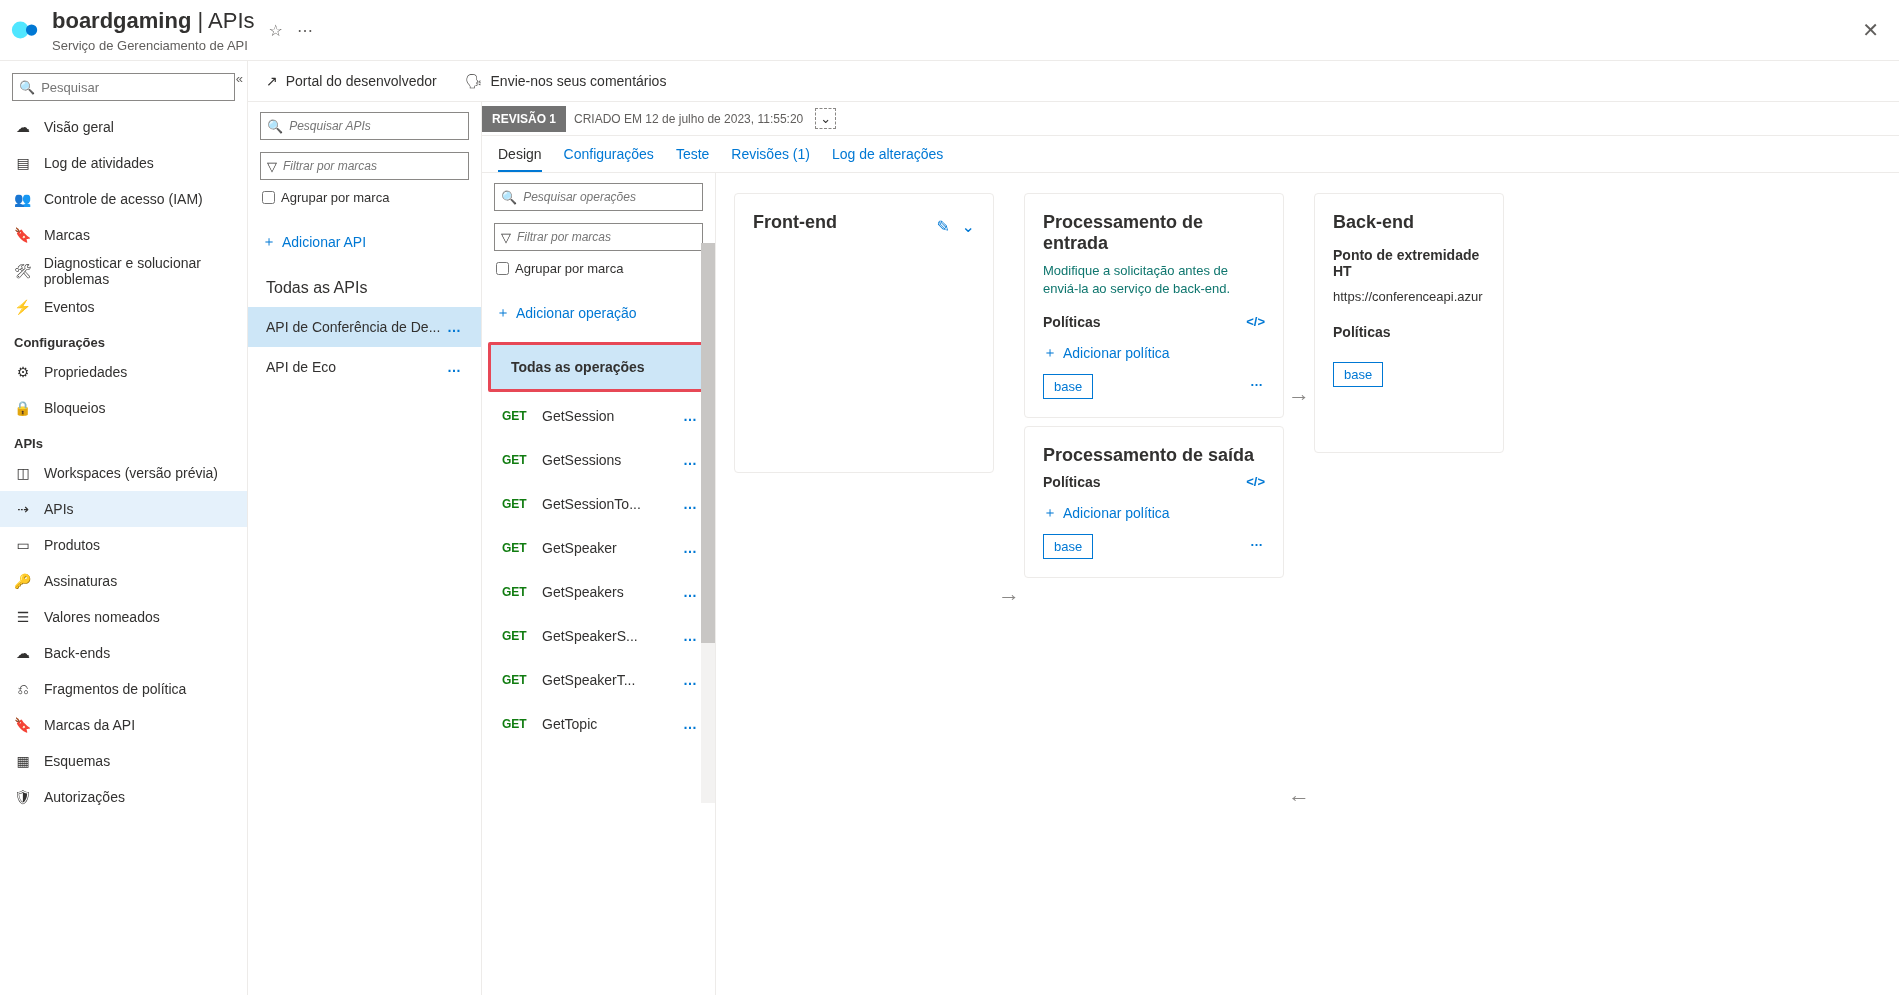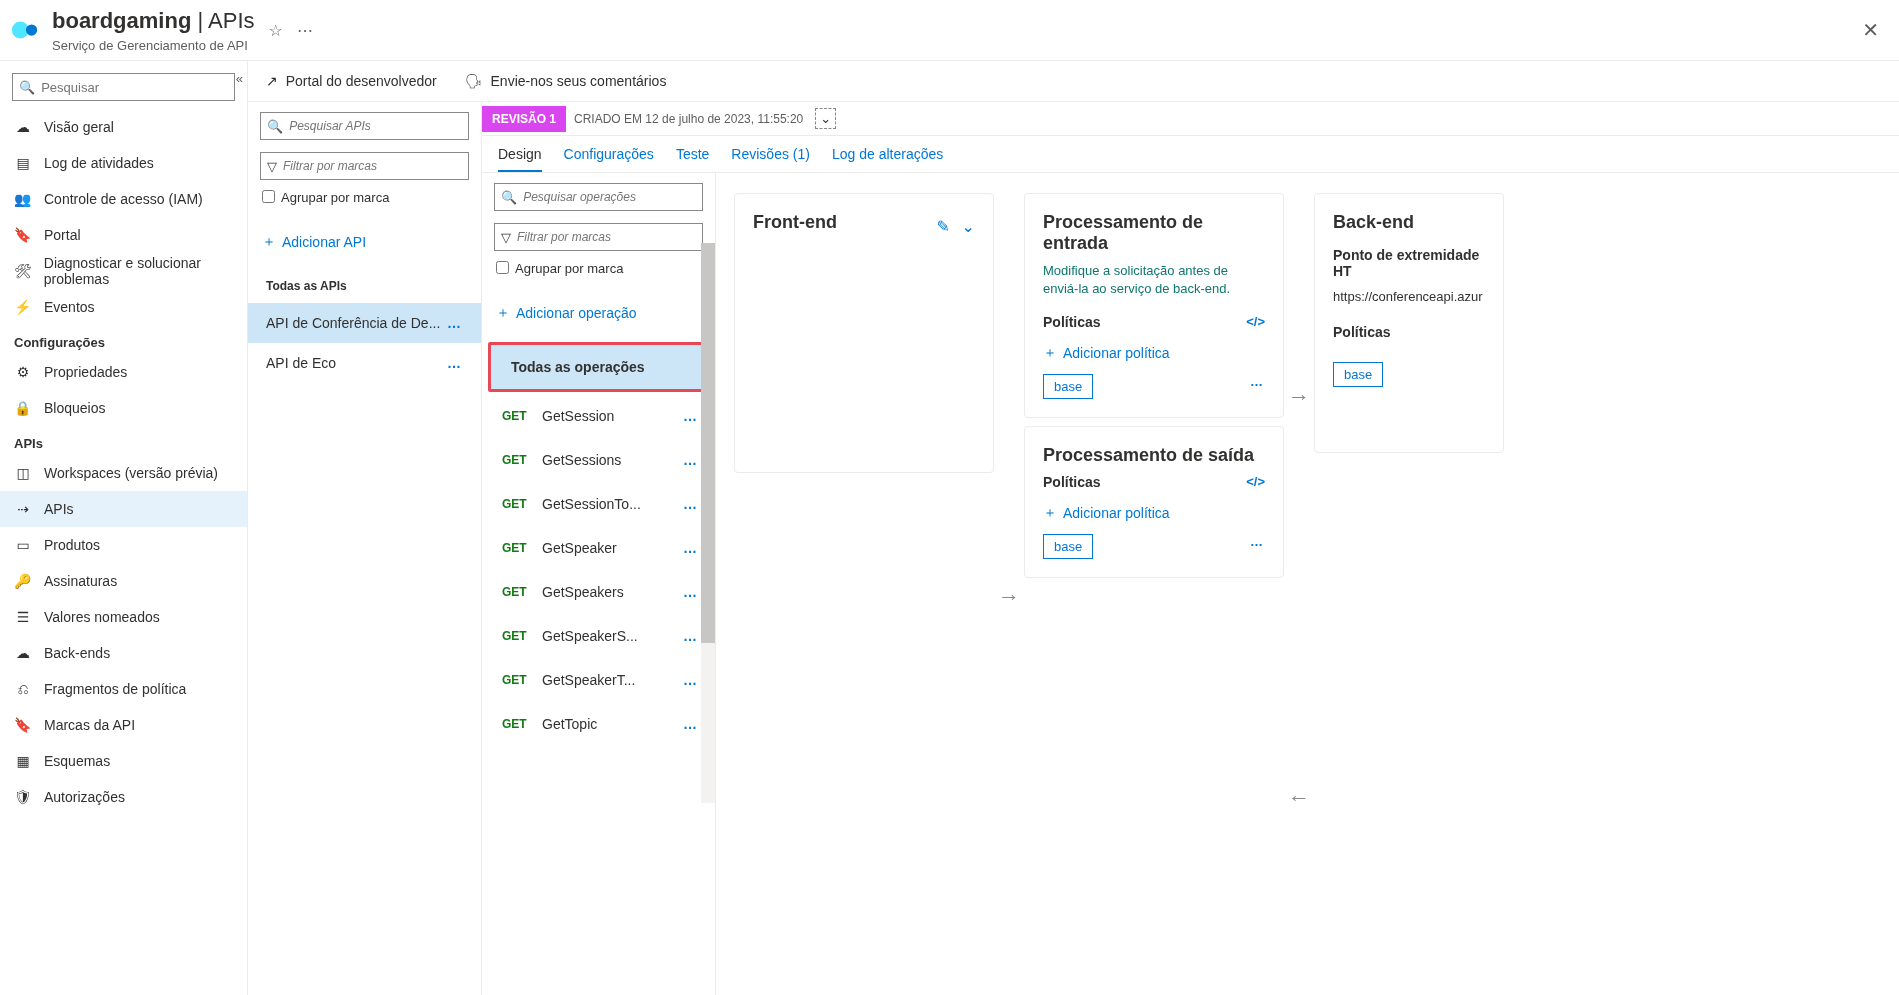--- a/index.html
+++ b/index.html
@@ -29,31 +29,31 @@
 .nav-ico { width:18px; margin-right:12px; display:inline-flex; justify-content:center; }
 .nav-section { font-weight:600; padding:10px 14px 4px; font-size:13px; }
 .leftnav-scroll { overflow-y:auto; flex:1; }
 
 
 .api-col { width:234px; border-right:1px solid #edebe9; display:flex; flex-direction:column; padding-top:4px; position:relative; }
 .topbar-links { display:flex; gap:28px; padding:12px 18px; border-bottom:1px solid #edebe9; }
 .top-link { display:flex; align-items:center; gap:8px; color:#323130; cursor:pointer; font-size:14px; }
 .filter-box { margin:6px 12px; border:1px solid #8a8886; height:28px; display:flex; align-items:center; padding:0 6px; }
 .filter-box input { border:none; outline:none; flex:1; font-size:12px; margin-left:6px; font-style:italic; color:#c2410c; }
-.chk-row { display:flex; align-items:flex-start; gap:6px; margin:4px 14px 10px; font-size:13px; }
+.chk-row { display:flex; align-items:center; gap:6px; margin:4px 14px 10px; font-size:13px; }
 .add-api { display:flex; align-items:center; gap:6px; margin:18px 14px; color:#0078d4; cursor:pointer; font-size:14px; }
-.all-apis { font-weight:700; padding:10px 18px; cursor:pointer; font-size:12px; }
+.all-apis { font-weight:400; padding:10px 18px; cursor:pointer; font-size:16px; }
 .api-item { display:flex; align-items:center; justify-content:space-between; padding:12px 18px; cursor:pointer; font-size:14px; }
 .api-item.active { background:#cde6f7; }
 .api-item .dots { color:#0078d4; letter-spacing:2px; font-weight:bold; }
 
 
 .ops-col { width:234px; border-right:1px solid #edebe9; display:flex; flex-direction:column; position:relative; }
 .rev-bar { display:flex; align-items:center; border-bottom:1px solid #edebe9; height:34px; }
-.rev-badge { background:#d946ef; color:#fff; font-weight:600; font-size:12px; padding:6px 10px; }
+.rev-badge { background:#737373; color:#fff; font-weight:600; font-size:12px; padding:6px 10px; }
 .rev-info { font-size:12px; color:#605e5c; padding:0 8px; white-space:nowrap; }
 .rev-drop { border:1px dashed #8a8886; padding:2px 4px; margin-left:4px; cursor:pointer; }
 .ops-tabs { display:flex; gap:22px; padding:10px 16px; border-bottom:1px solid #edebe9; font-size:14px; }
 .ops-tab { cursor:pointer; color:#0078d4; }
 .ops-tab.active { color:#323130; font-weight:400; border-bottom:2px solid #0078d4; padding-bottom:8px; margin-bottom:-10px; }
 .op-item { display:flex; align-items:center; justify-content:space-between; padding:14px 16px 14px 20px; cursor:pointer; font-size:14px; }
 .op-item .method { color:#107c10; font-weight:700; font-size:12px; width:40px; }
 .op-item .opname { flex:1; color:#323130; white-space:nowrap; overflow:hidden; text-overflow:ellipsis; }
 .op-item .dots { color:#0078d4; letter-spacing:2px; font-weight:bold; }
 .op-item.all { font-weight:600; background:#cde6f7; }
@@ -123,21 +123,21 @@
             <div class="nav-item">
               <span class="nav-ico">▤</span>
               <span>Log de atividades</span>
             </div>
             <div class="nav-item">
               <span class="nav-ico">👥</span>
               <span>Controle de acesso (IAM)</span>
             </div>
             <div class="nav-item">
               <span class="nav-ico">🔖</span>
-              <span>Portal</span>
+              <span>Marcas</span>
             </div>
             <div class="nav-item">
               <span class="nav-ico">🛠</span>
               <span>Diagnosticar e solucionar problemas</span>
             </div>
             <div class="nav-item">
               <span class="nav-ico">⚡</span>
               <span>Eventos</span>
             </div>
           </div>

